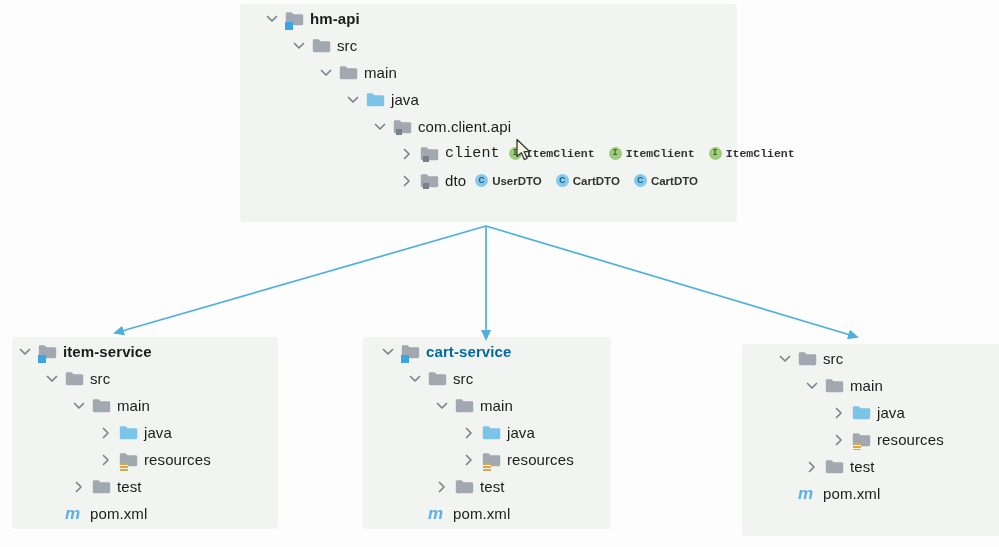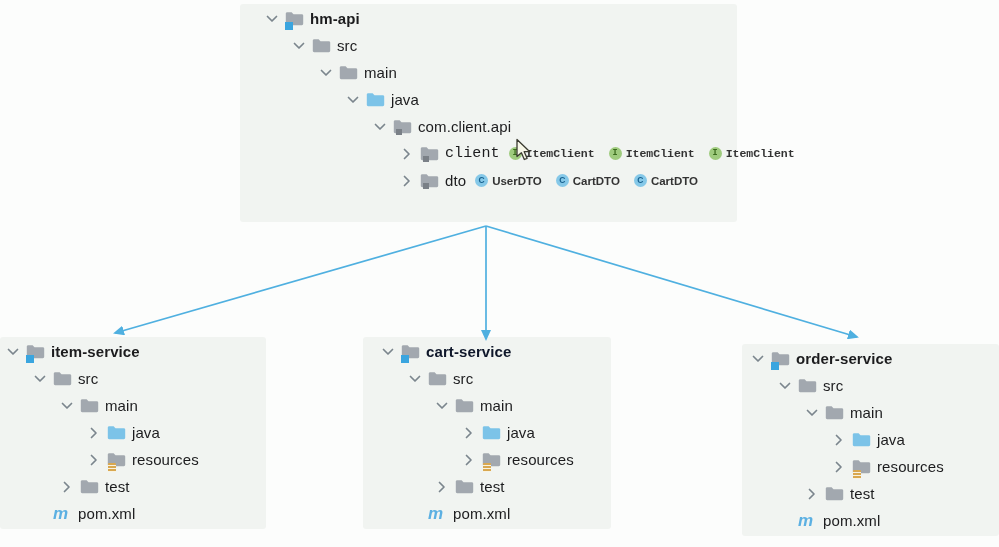--- a/index.html
+++ b/index.html
@@ -167,21 +167,21 @@
               <b>CartDTO</b>
             </span>
             <span class="badge">
               <span class="dot" style="background: rgb(133, 200, 232); color: rgb(23, 97, 143);">C</span>
               <b>CartDTO</b>
             </span>
           </span>
         </div>
       </div>
     </div>
-  <div class="block" id="block-item" style="left: 0px; top: 337px; width: 266px; height: 192px; background: rgb(241, 244, 241);">
+  <div class="block" id="block-item" style="left: 12px; top: 337px; width: 266px; height: 192px; background: rgb(241, 244, 241);">
       <div class="tree" id="tree-item" style="padding-left: 5px; padding-top: 1px;">
         <div class="row" style="padding-left: 0px;">
           <span class="chev">
             <svg width="14" height="14" viewBox="0 0 14 14">
               <polyline points="2.5,4.5 7,9 11.5,4.5" fill="none" stroke="#7b858d" stroke-width="1.7" stroke-linecap="round" stroke-linejoin="round"></polyline>
             </svg>
           </span>
           <span class="ico">
             <svg width="19" height="15" viewBox="0 0 19 15">
               <path d="M0.8 2.6 C0.8 1.8 1.4 1.2 2.2 1.2 H6.6 L8.5 3.2 H16.8 C17.6 3.2 18.2 3.8 18.2 4.6 V12.8 C18.2 13.6 17.6 14.2 16.8 14.2 H2.2 C1.4 14.2 0.8 13.6 0.8 12.8 Z" fill="#a2a8af"></path>
@@ -274,21 +274,21 @@
             <svg width="14" height="14" viewBox="0 0 14 14">
               <polyline points="2.5,4.5 7,9 11.5,4.5" fill="none" stroke="#7b858d" stroke-width="1.7" stroke-linecap="round" stroke-linejoin="round"></polyline>
             </svg>
           </span>
           <span class="ico">
             <svg width="19" height="15" viewBox="0 0 19 15">
               <path d="M0.8 2.6 C0.8 1.8 1.4 1.2 2.2 1.2 H6.6 L8.5 3.2 H16.8 C17.6 3.2 18.2 3.8 18.2 4.6 V12.8 C18.2 13.6 17.6 14.2 16.8 14.2 H2.2 C1.4 14.2 0.8 13.6 0.8 12.8 Z" fill="#a2a8af"></path>
             </svg>
             <span class="mk" style="background:#3aa5df"></span>
           </span>
-          <span class="lbl bold" style="color: #0f172a;">cart-service</span>
+          <span class="lbl bold" style="color: #0369a1;">cart-service</span>
         </div>
         <div class="row" style="padding-left: 27px;">
           <span class="chev">
             <svg width="14" height="14" viewBox="0 0 14 14">
               <polyline points="2.5,4.5 7,9 11.5,4.5" fill="none" stroke="#7b858d" stroke-width="1.7" stroke-linecap="round" stroke-linejoin="round"></polyline>
             </svg>
           </span>
           <span class="ico">
             <svg width="19" height="15" viewBox="0 0 19 15">
               <path d="M0.8 2.6 C0.8 1.8 1.4 1.2 2.2 1.2 H6.6 L8.5 3.2 H16.8 C17.6 3.2 18.2 3.8 18.2 4.6 V12.8 C18.2 13.6 17.6 14.2 16.8 14.2 H2.2 C1.4 14.2 0.8 13.6 0.8 12.8 Z" fill="#a2a8af"></path>
@@ -355,34 +355,20 @@
               <polyline points="2.5,4.5 7,9 11.5,4.5" fill="none" stroke="#7b858d" stroke-width="1.7" stroke-linecap="round" stroke-linejoin="round"></polyline>
             </svg>
           </span>
           <span class="mico" style="color: rgb(92, 176, 226);">m</span>
           <span class="lbl" style="color: rgb(28, 28, 30);">pom.xml</span>
         </div>
       </div>
     </div>
   <div class="block" id="block-order" style="left: 742px; top: 344px; width: 257px; height: 192px; background: rgb(241, 244, 241);">
       <div class="tree" id="tree-order" style="padding-left: 8px; padding-top: 1px;">
-        <div class="row" style="padding-left: 0px;">
-          <span class="chev">
-            <svg width="14" height="14" viewBox="0 0 14 14">
-              <polyline points="2.5,4.5 7,9 11.5,4.5" fill="none" stroke="#7b858d" stroke-width="1.7" stroke-linecap="round" stroke-linejoin="round"></polyline>
-            </svg>
-          </span>
-          <span class="ico">
-            <svg width="19" height="15" viewBox="0 0 19 15">
-              <path d="M0.8 2.6 C0.8 1.8 1.4 1.2 2.2 1.2 H6.6 L8.5 3.2 H16.8 C17.6 3.2 18.2 3.8 18.2 4.6 V12.8 C18.2 13.6 17.6 14.2 16.8 14.2 H2.2 C1.4 14.2 0.8 13.6 0.8 12.8 Z" fill="#a2a8af"></path>
-            </svg>
-            <span class="mk" style="background:#3aa5df"></span>
-          </span>
-          <span class="lbl bold" style="color: rgb(28, 28, 30);">order-service</span>
-        </div>
         <div class="row" style="padding-left: 27px;">
           <span class="chev">
             <svg width="14" height="14" viewBox="0 0 14 14">
               <polyline points="2.5,4.5 7,9 11.5,4.5" fill="none" stroke="#7b858d" stroke-width="1.7" stroke-linecap="round" stroke-linejoin="round"></polyline>
             </svg>
           </span>
           <span class="ico">
             <svg width="19" height="15" viewBox="0 0 19 15">
               <path d="M0.8 2.6 C0.8 1.8 1.4 1.2 2.2 1.2 H6.6 L8.5 3.2 H16.8 C17.6 3.2 18.2 3.8 18.2 4.6 V12.8 C18.2 13.6 17.6 14.2 16.8 14.2 H2.2 C1.4 14.2 0.8 13.6 0.8 12.8 Z" fill="#a2a8af"></path>
             </svg>

